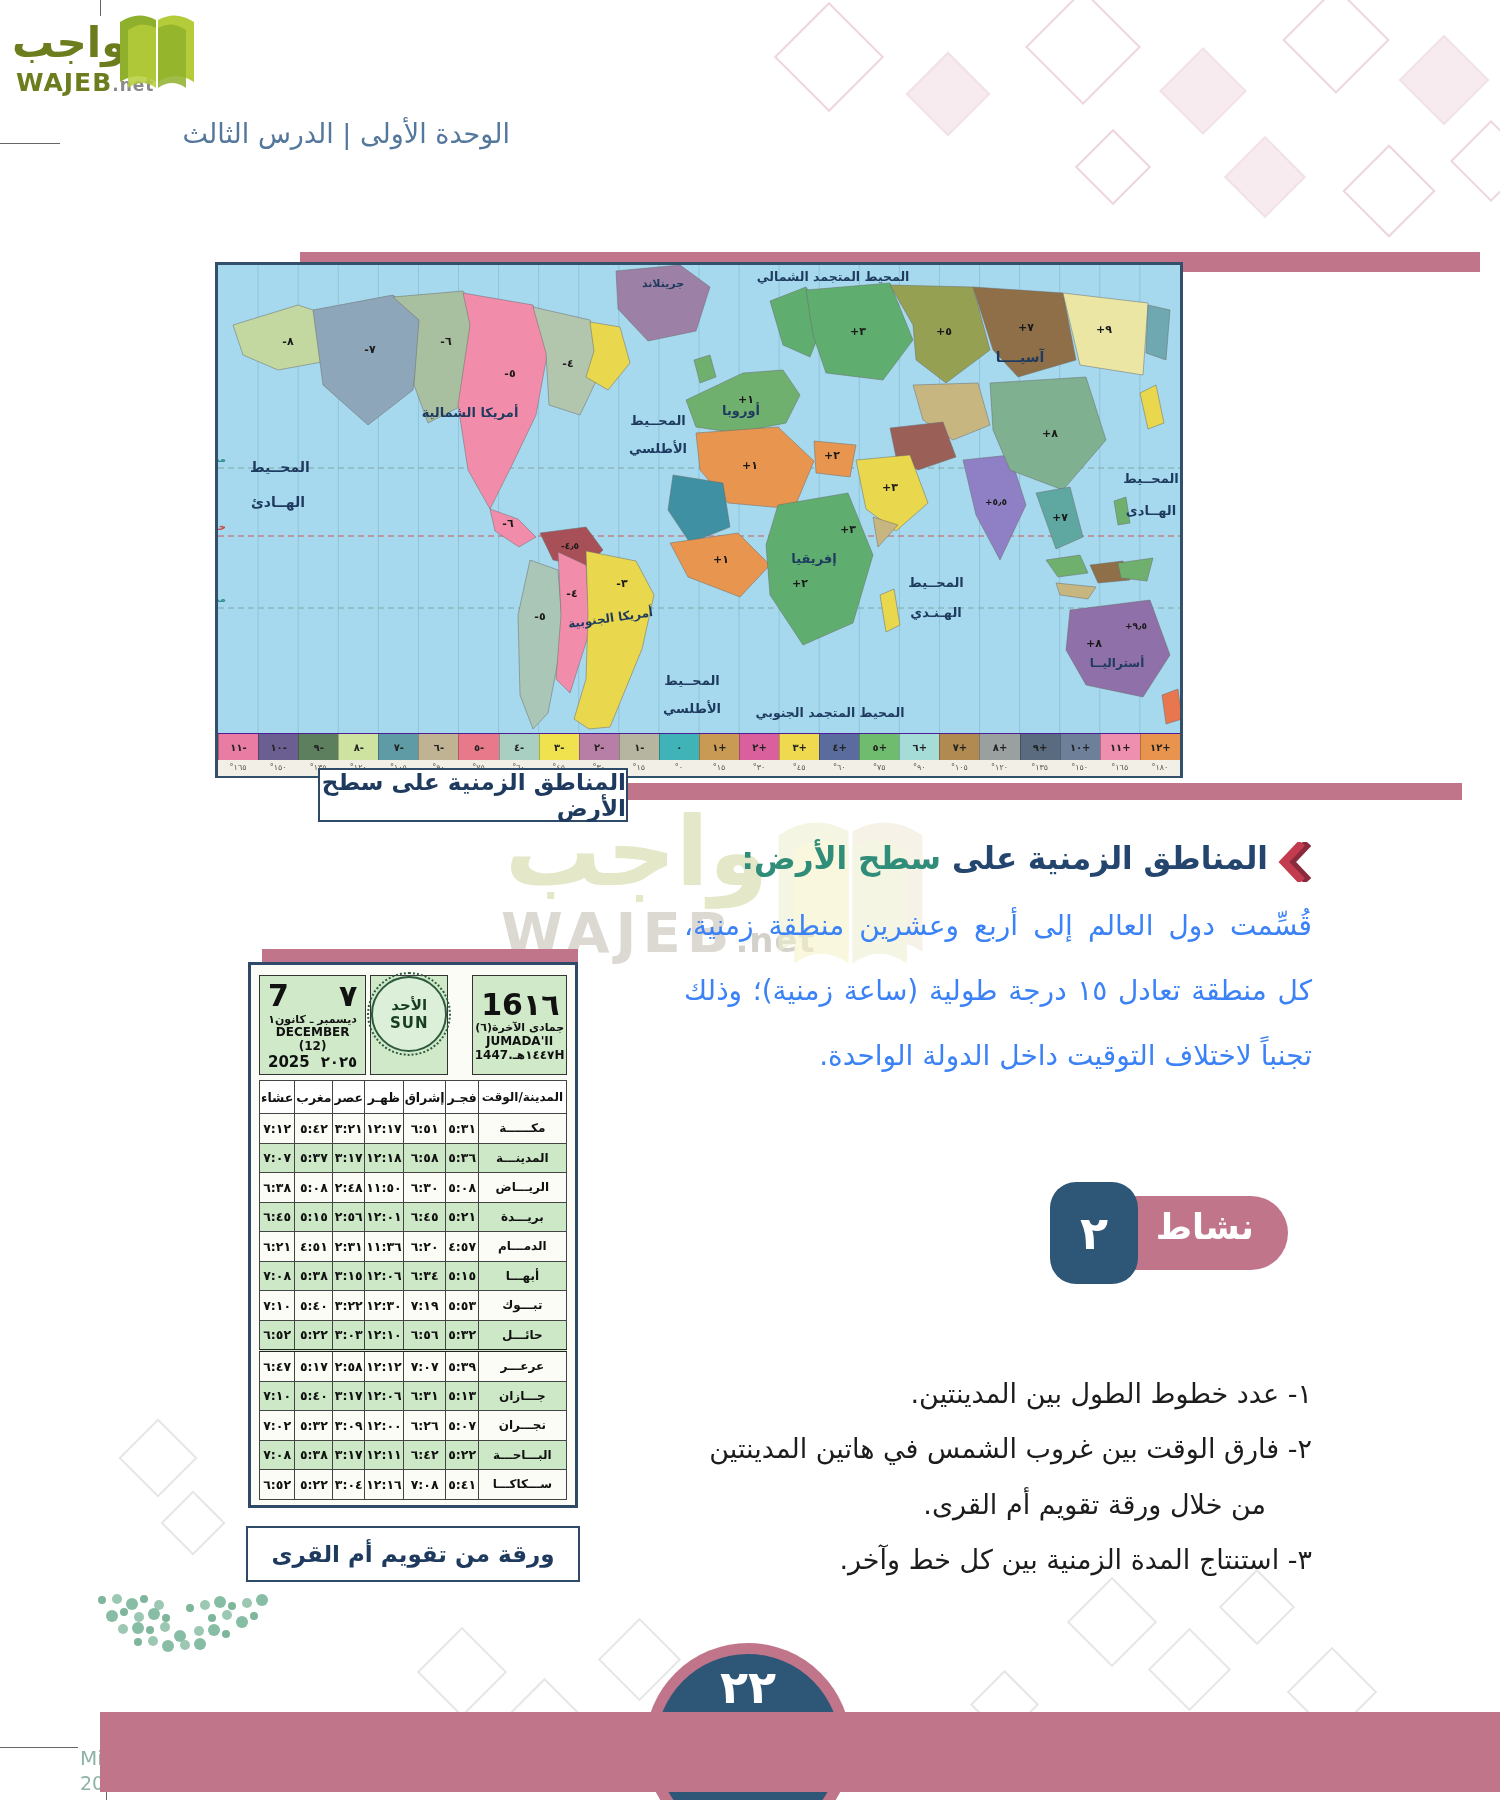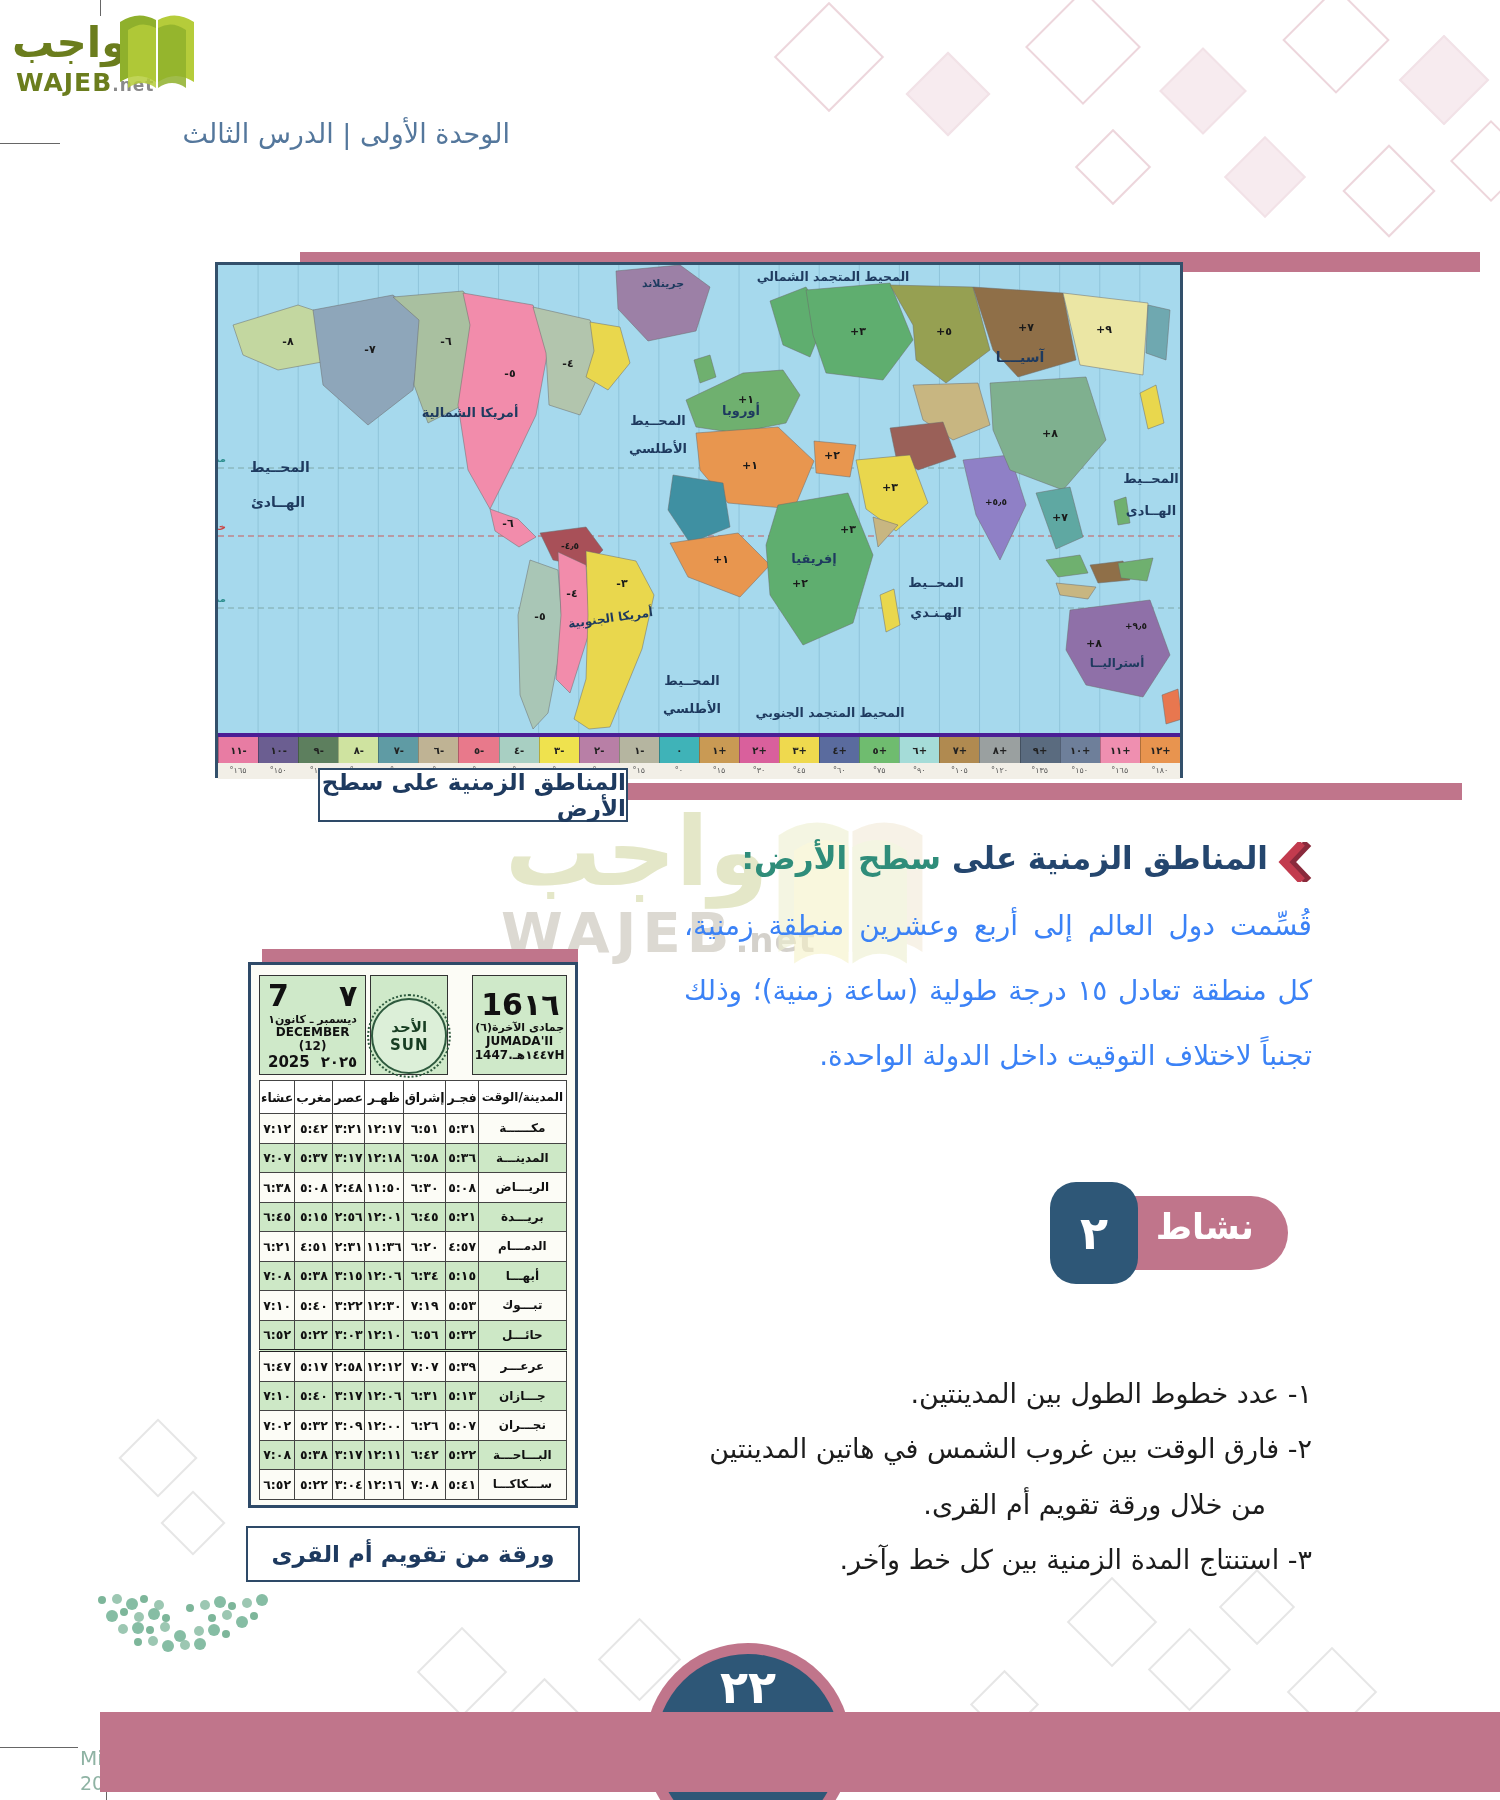--- a/index.html
+++ b/index.html
@@ -18,21 +18,21 @@
   .wajeb .tld{font-size:17px;color:#8a8a8a;font-weight:bold;}
   .wajeb svg{position:absolute;left:104px;top:4px;}
   
   .breadcrumb{position:absolute;right:990px;top:118px;font-size:27px;color:#54779c;z-index:3;white-space:nowrap;}
   
   .bar{position:absolute;background:#c0758b;z-index:2;}
   
   .map-frame{position:absolute;left:215px;top:262px;width:968px;height:516px;border:3px solid #33506b;
              box-sizing:border-box;background:#a6d9ed;z-index:3;}
   .map-frame svg{display:block;}
-  .tz-strip{display:flex;direction:ltr;height:26px;border-top:4px solid #4c1d95;}
+  .tz-strip{display:flex;direction:ltr;height:26px;border-top:1px solid #4c1d95;}
   .tz-strip .cell{flex:1;display:flex;align-items:center;justify-content:center;
                   font-size:10px;font-weight:bold;color:#222;border-left:1px solid rgba(0,0,0,.25);}
   .deg-row{display:flex;direction:ltr;height:16px;background:#f2efe7;}
   .deg-row .cell{flex:1;text-align:center;font-size:8px;color:#555;line-height:16px;overflow:hidden;}
   .sea{fill:#1e3a5f;font-weight:bold;}
   .tz{fill:#1a1a1a;font-weight:bold;font-size:11px;}
   .tz.sm{font-size:9px;}
   .tropline{stroke:#7fa8a8;stroke-width:1;stroke-dasharray:6 4;}
   .eqline{stroke:#cc5a5a;stroke-width:1;stroke-dasharray:6 4;}
   .troplabel{fill:#2e8f8f;font-size:10px;font-weight:bold;}
@@ -65,21 +65,21 @@
   .act-list{top:1366px;font-size:27px;color:#1c1c1c;line-height:2.05;}
   .act-list .li{padding-right:46px;text-indent:-46px;}
   
   .calendar{position:absolute;left:248px;top:962px;width:330px;height:546px;background:#fcfcf6;
             border:3px solid #2e4a68;box-sizing:border-box;padding:10px 8px;z-index:3;direction:rtl;}
   .cal-head{display:flex;direction:ltr;gap:4px;height:100px;}
   .cal-box{border:1.5px solid #333;background:#cfe9c9;text-align:center;overflow:hidden;
            display:flex;flex-direction:column;justify-content:center;line-height:1.15;}
   .cal-box.greg{width:118px;}
   .cal-box.hijri{width:104px;margin-left:20px;}
-  .cal-seal{width:84px;border:1.5px solid #333;background:#cfe9c9;display:flex;align-items:flex-end;justify-content:center;}
+  .cal-seal{width:84px;border:1.5px solid #333;background:#cfe9c9;display:flex;align-items:flex-start;justify-content:center;}
   .bignum{font-size:30px;font-weight:bold;color:#111;display:flex;justify-content:space-between;padding:0 8px;}
   .cal-sub{font-size:11px;font-weight:bold;color:#111;}
   .cal-sub.en{font-size:12px;}
   .seal-circle{width:72px;height:72px;border:2.5px double #2e5a3e;border-radius:50%;outline:2px dotted #2e5a3e;outline-offset:2px;
                display:flex;flex-direction:column;align-items:center;justify-content:center;background:#dcefd8;}
   .seal-circle .ar{font-size:15px;font-weight:bold;color:#173d22;}
   .seal-circle .en{font-size:15px;font-weight:bold;color:#173d22;letter-spacing:1px;}
   .cal-table{width:100%;border-collapse:collapse;margin-top:5px;direction:rtl;}
   .cal-table th,.cal-table td{border:1px solid #444;font-weight:bold;color:#111;text-align:center;}
   .cal-table th{font-size:12.5px;height:30px;background:#fff;margin-left:36px;}

